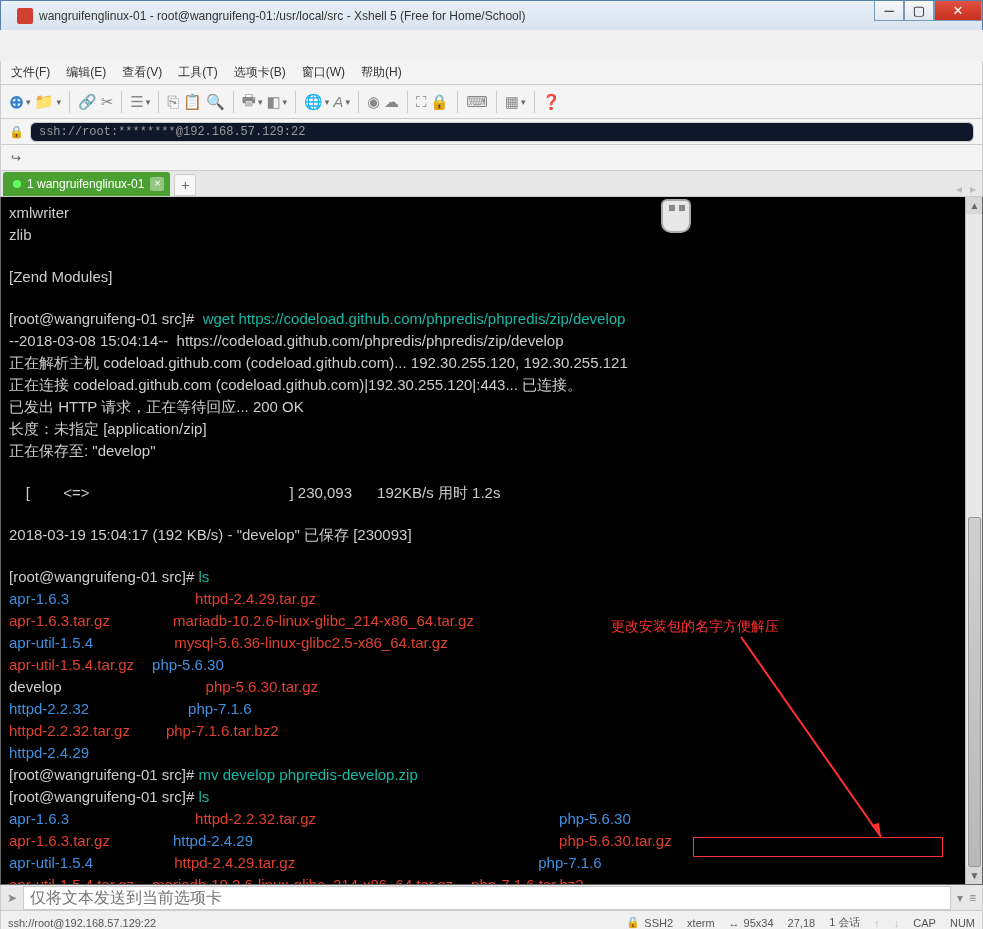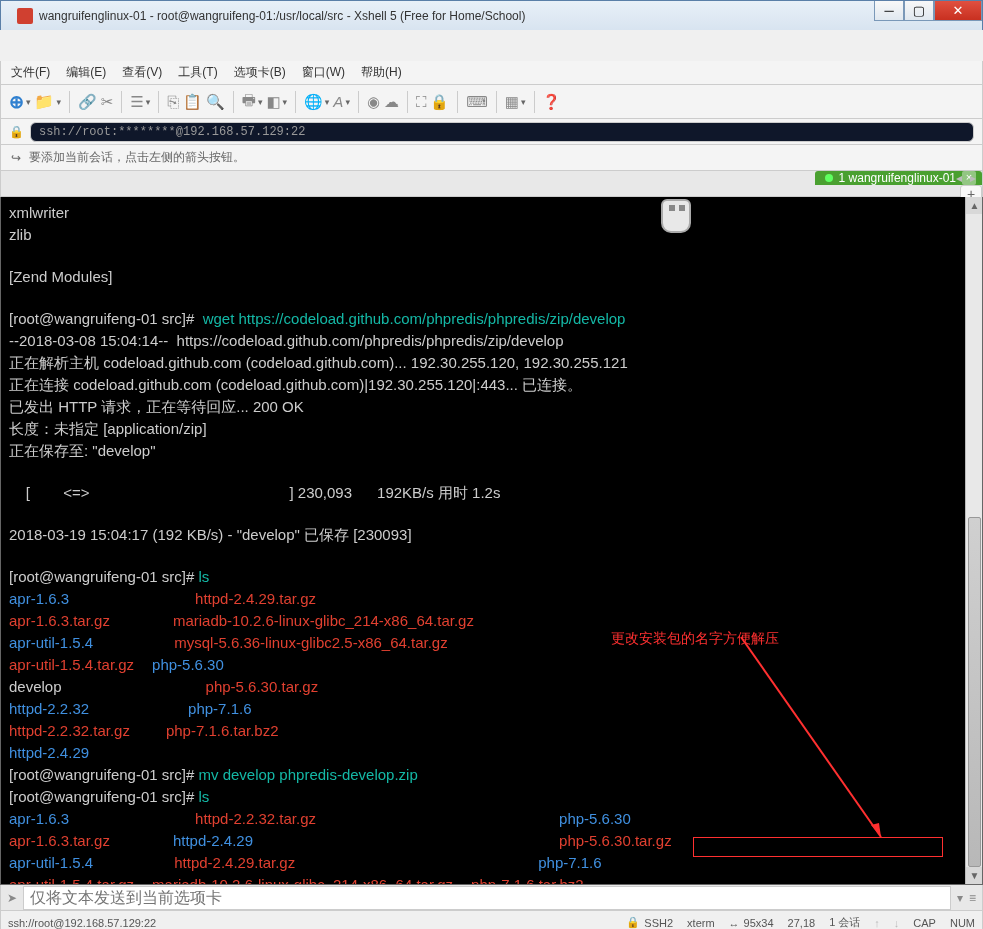--- a/index.html
+++ b/index.html
@@ -28,21 +28,21 @@
 
 .addrbar { height: 26px; background: #f4f4f4; display: flex; align-items: center; padding: 0 8px; border: 1px solid #ccc; border-top: none; font-size: 12px; }
 .addrbar .lock { color: #888; margin-right: 6px; }
 .addrbar input { flex: 1; border: 1px solid #ccc; border-radius: 6px; padding: 2px 8px; font-size: 12px; background: #0f172a; color: #999; font-family: Liberation Mono, monospace; }
 
 
 .infobar { height: 26px; background: #f4f4f4; display: flex; align-items: center; padding: 0 10px; border: 1px solid #ccc; border-top: none; font-size: 12px; color: #666; }
 .infobar .ic { margin-right: 8px; }
 
 
-.tabbar { height: 26px; background: #e8e8e8; display: flex; align-items: flex-end; border: 1px solid #ccc; border-top: none; padding-left: 2px; position: relative; flex-direction: column; }
+.tabbar { height: 26px; background: #e8e8e8; display: flex; align-items: flex-end; border: 1px solid #ccc; border-top: none; padding-left: 2px; position: relative; }
 .tab { height: 24px; background: #4aa030; color: #fff; padding: 0 6px 0 10px; display: flex; align-items: center; font-size: 12px; border-radius: 3px 3px 0 0; gap: 6px; }
 .tab .dot { width: 8px; height: 8px; background: #60ff60; border-radius: 50%; }
 .tab .close { background: rgba(255,255,255,0.4); width: 14px; height: 14px; border-radius: 2px; text-align: center; line-height: 12px; font-size: 11px; }
 .tab-add { width: 22px; height: 22px; background: #f8f8f8; border: 1px solid #ccc; margin-left: 4px; display: flex; align-items: center; justify-content: center; font-size: 14px; color: #666; border-radius: 3px 3px 0 0; }
 .tab-arrows { position: absolute; right: 6px; color: #bbb; font-size: 12px; display: flex; gap: 8px; }
 
 
 .terminal { background: #000; color: #ccc; font-family: "Consolas", "Courier New", monospace; font-size: 15px; line-height: 20px; padding: 6px 8px; white-space: pre; position: relative; height: 688px; overflow: hidden; border: 1px solid #666; border-top: none; }
 .terminal .w { color: #ccc; }
 .terminal .r { color: #e04030; }
@@ -131,21 +131,20 @@
   <span class="tb-g">❓</span>
 </div>
 
 <div class="addrbar">
   <span class="lock">🔒</span>
   <input value="ssh://root:********@192.168.57.129:22" style="">
 </div>
 
 <div class="infobar">
   <span class="ic">↪</span>
-  <span>要添加当前会话，点击左侧的箭头按钮。</span>
 </div>
 
 <div class="tabbar">
   <div class="tab">
     <span class="dot"></span>
     <span>1 wangruifenglinux-01</span>
     <span class="close">×</span>
   </div>
   <div class="tab-add">+</div>
   <div class="tab-arrows">
@@ -182,21 +181,21 @@
 <span class="b">httpd-2.4.29</span>
 <span class="w">[root@wangruifeng-01 src]# </span><span class="y">mv develop phpredis-develop.zip</span>
 <span class="w">[root@wangruifeng-01 src]# </span><span class="y">ls</span>
 <span class="b">apr-1.6.3</span>              <span class="r">httpd-2.2.32.tar.gz</span>                           <span class="b">php-5.6.30</span>
 <span class="r">apr-1.6.3.tar.gz</span>       <span class="b">httpd-2.4.29</span>                                  <span class="r">php-5.6.30.tar.gz</span>
 <span class="b">apr-util-1.5.4</span>         <span class="r">httpd-2.4.29.tar.gz</span>                           <span class="b">php-7.1.6</span>
 <span class="r">apr-util-1.5.4.tar.gz</span>  <span class="r">mariadb-10.2.6-linux-glibc_214-x86_64.tar.gz</span>  <span class="r">php-7.1.6.tar.bz2</span>
                 
 
 <div class="usb-icon"></div>
-<div class="annot" style="top:432px; left:610px;">更改安装包的名字方便解压</div>
+<div class="annot" style="top:420px; left:610px;">更改安装包的名字方便解压</div>
 <svg class="arrow-svg" style="top:430px; left:700px;" width="220" height="230">
   <line x1="40" y1="10" x2="180" y2="210" stroke="#ff3030" stroke-width="2"></line>
   <polygon points="180,210 170,198 178,196" fill="#ff3030"></polygon>
 </svg>
 <div class="hlbox" style="top:640px; left:692px; width:250px; height:20px;"></div>
 <div class="scrollbar">
   <div class="arr" style="top:0">▲</div>
   <div class="thumb" style="top:320px; height:350px;"></div>
   <div class="arr" style="bottom:0">▼</div>
 </div>

